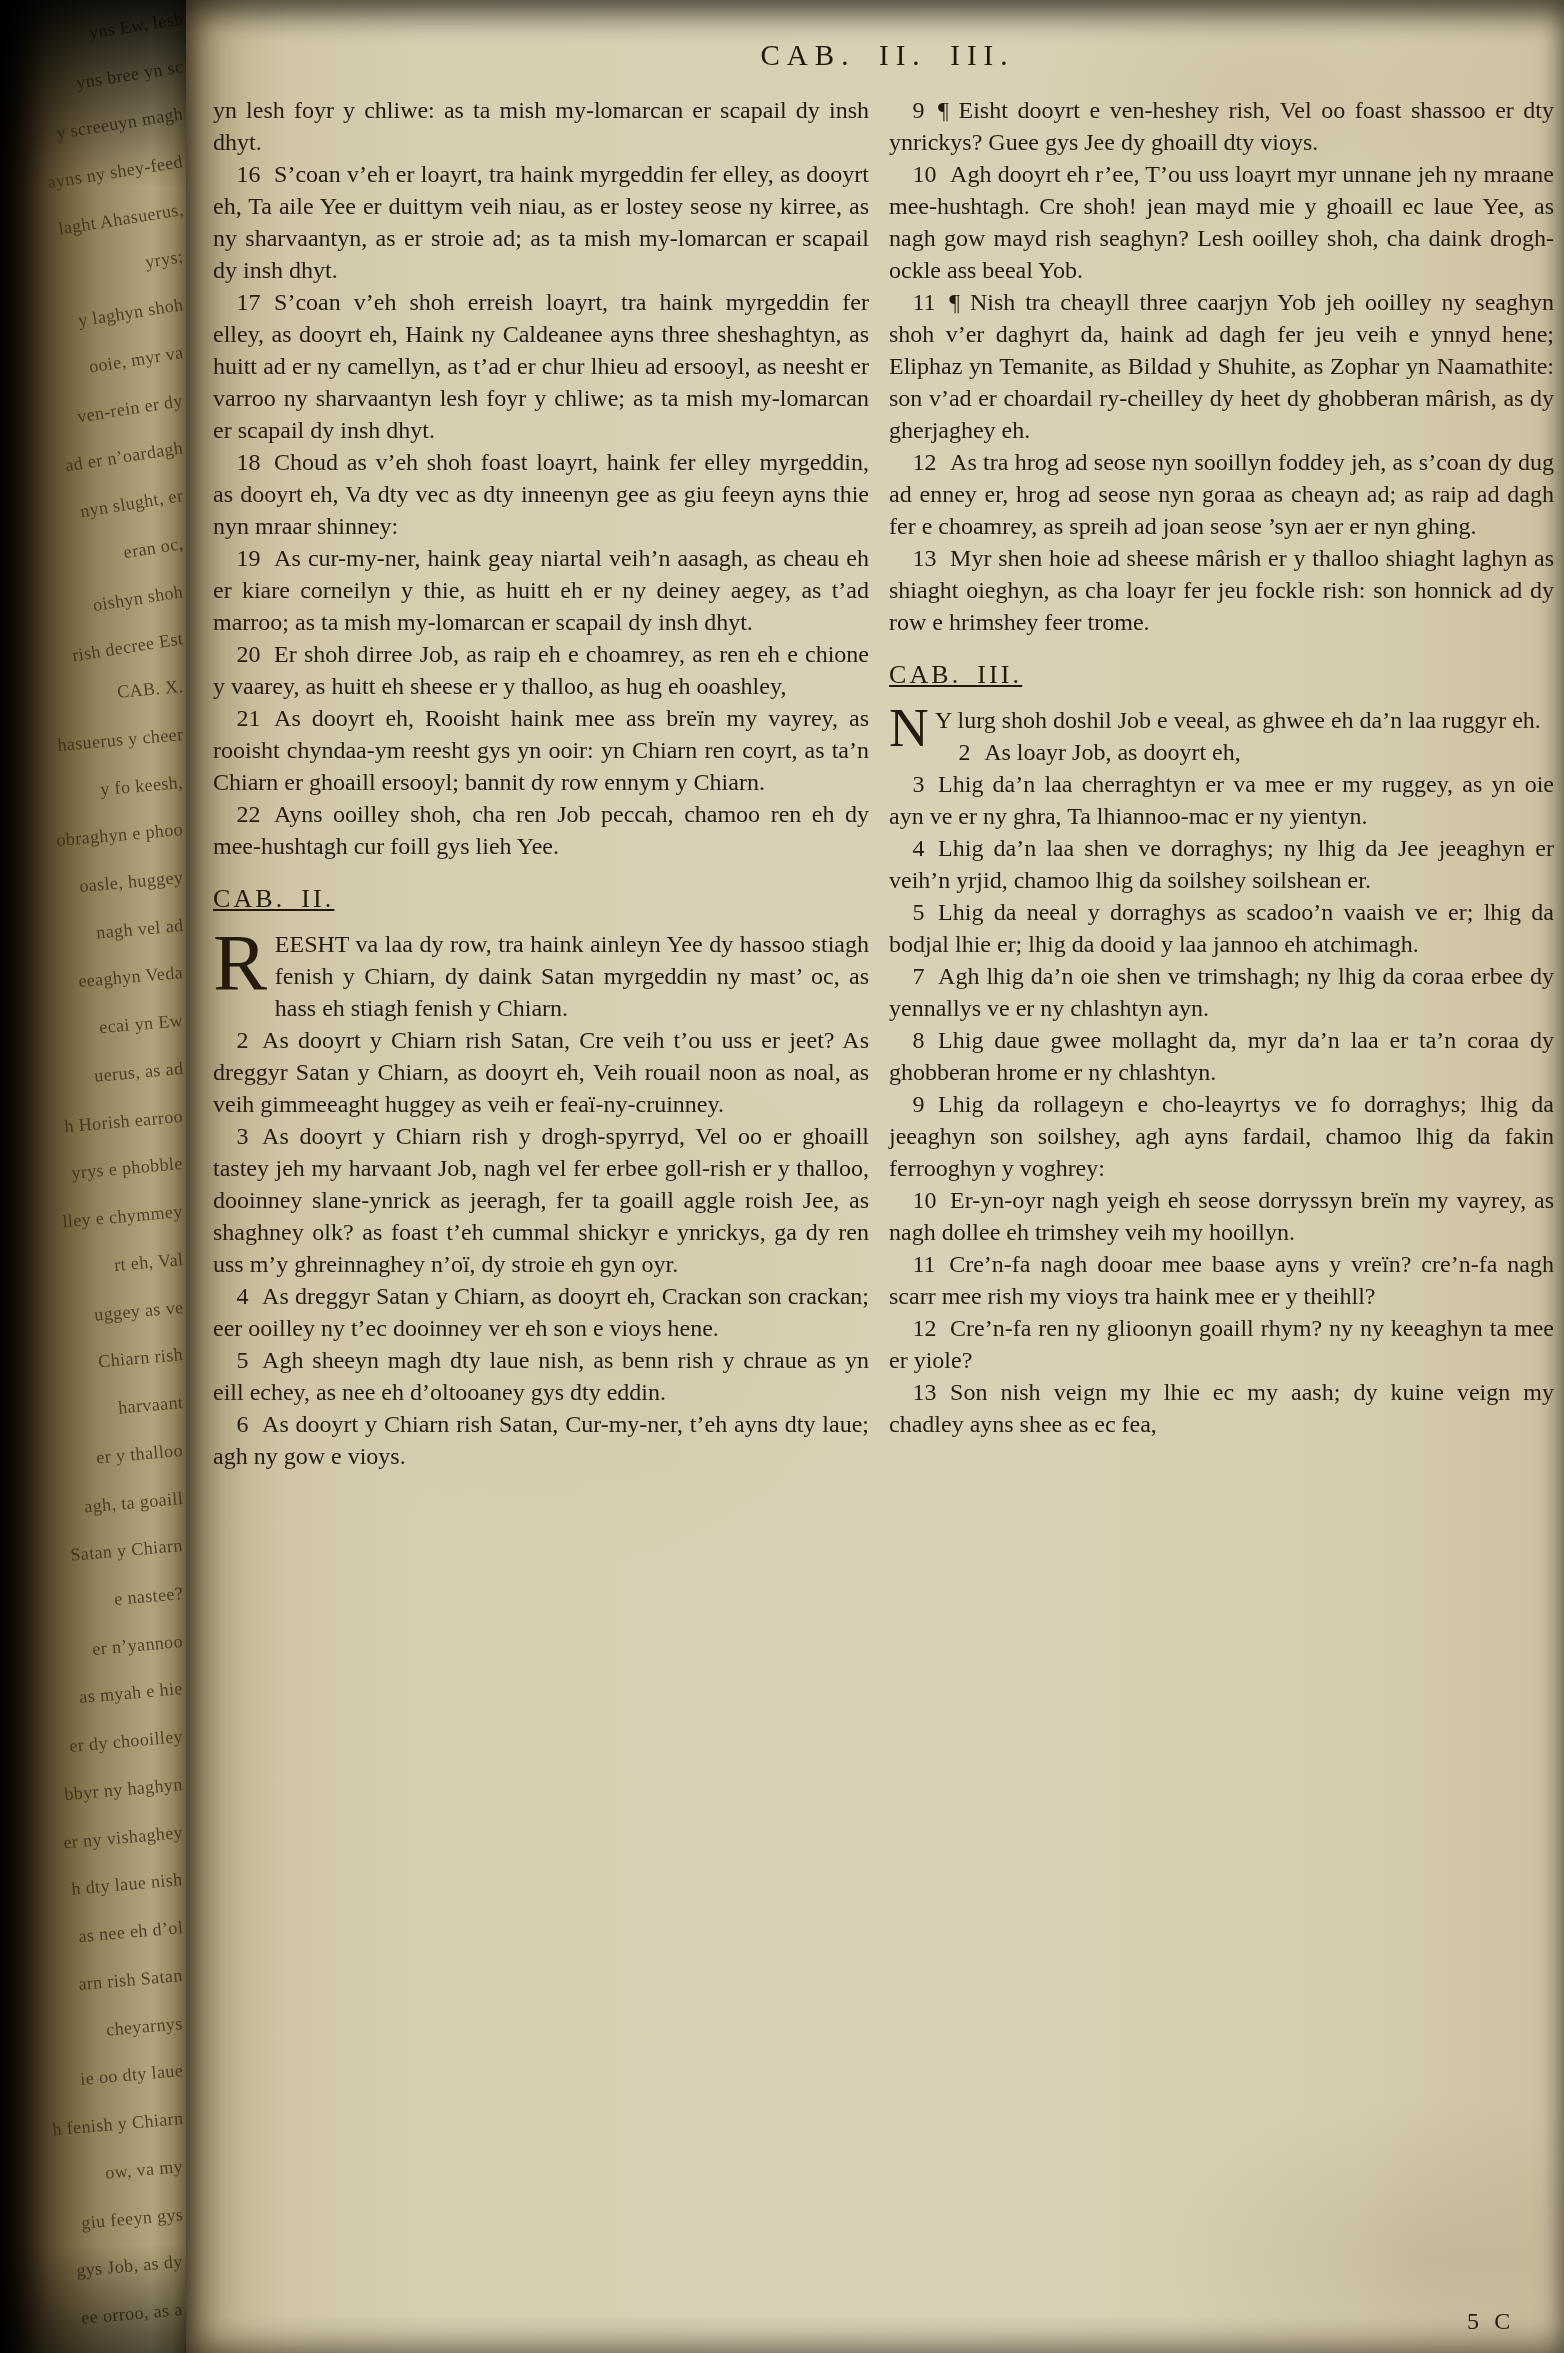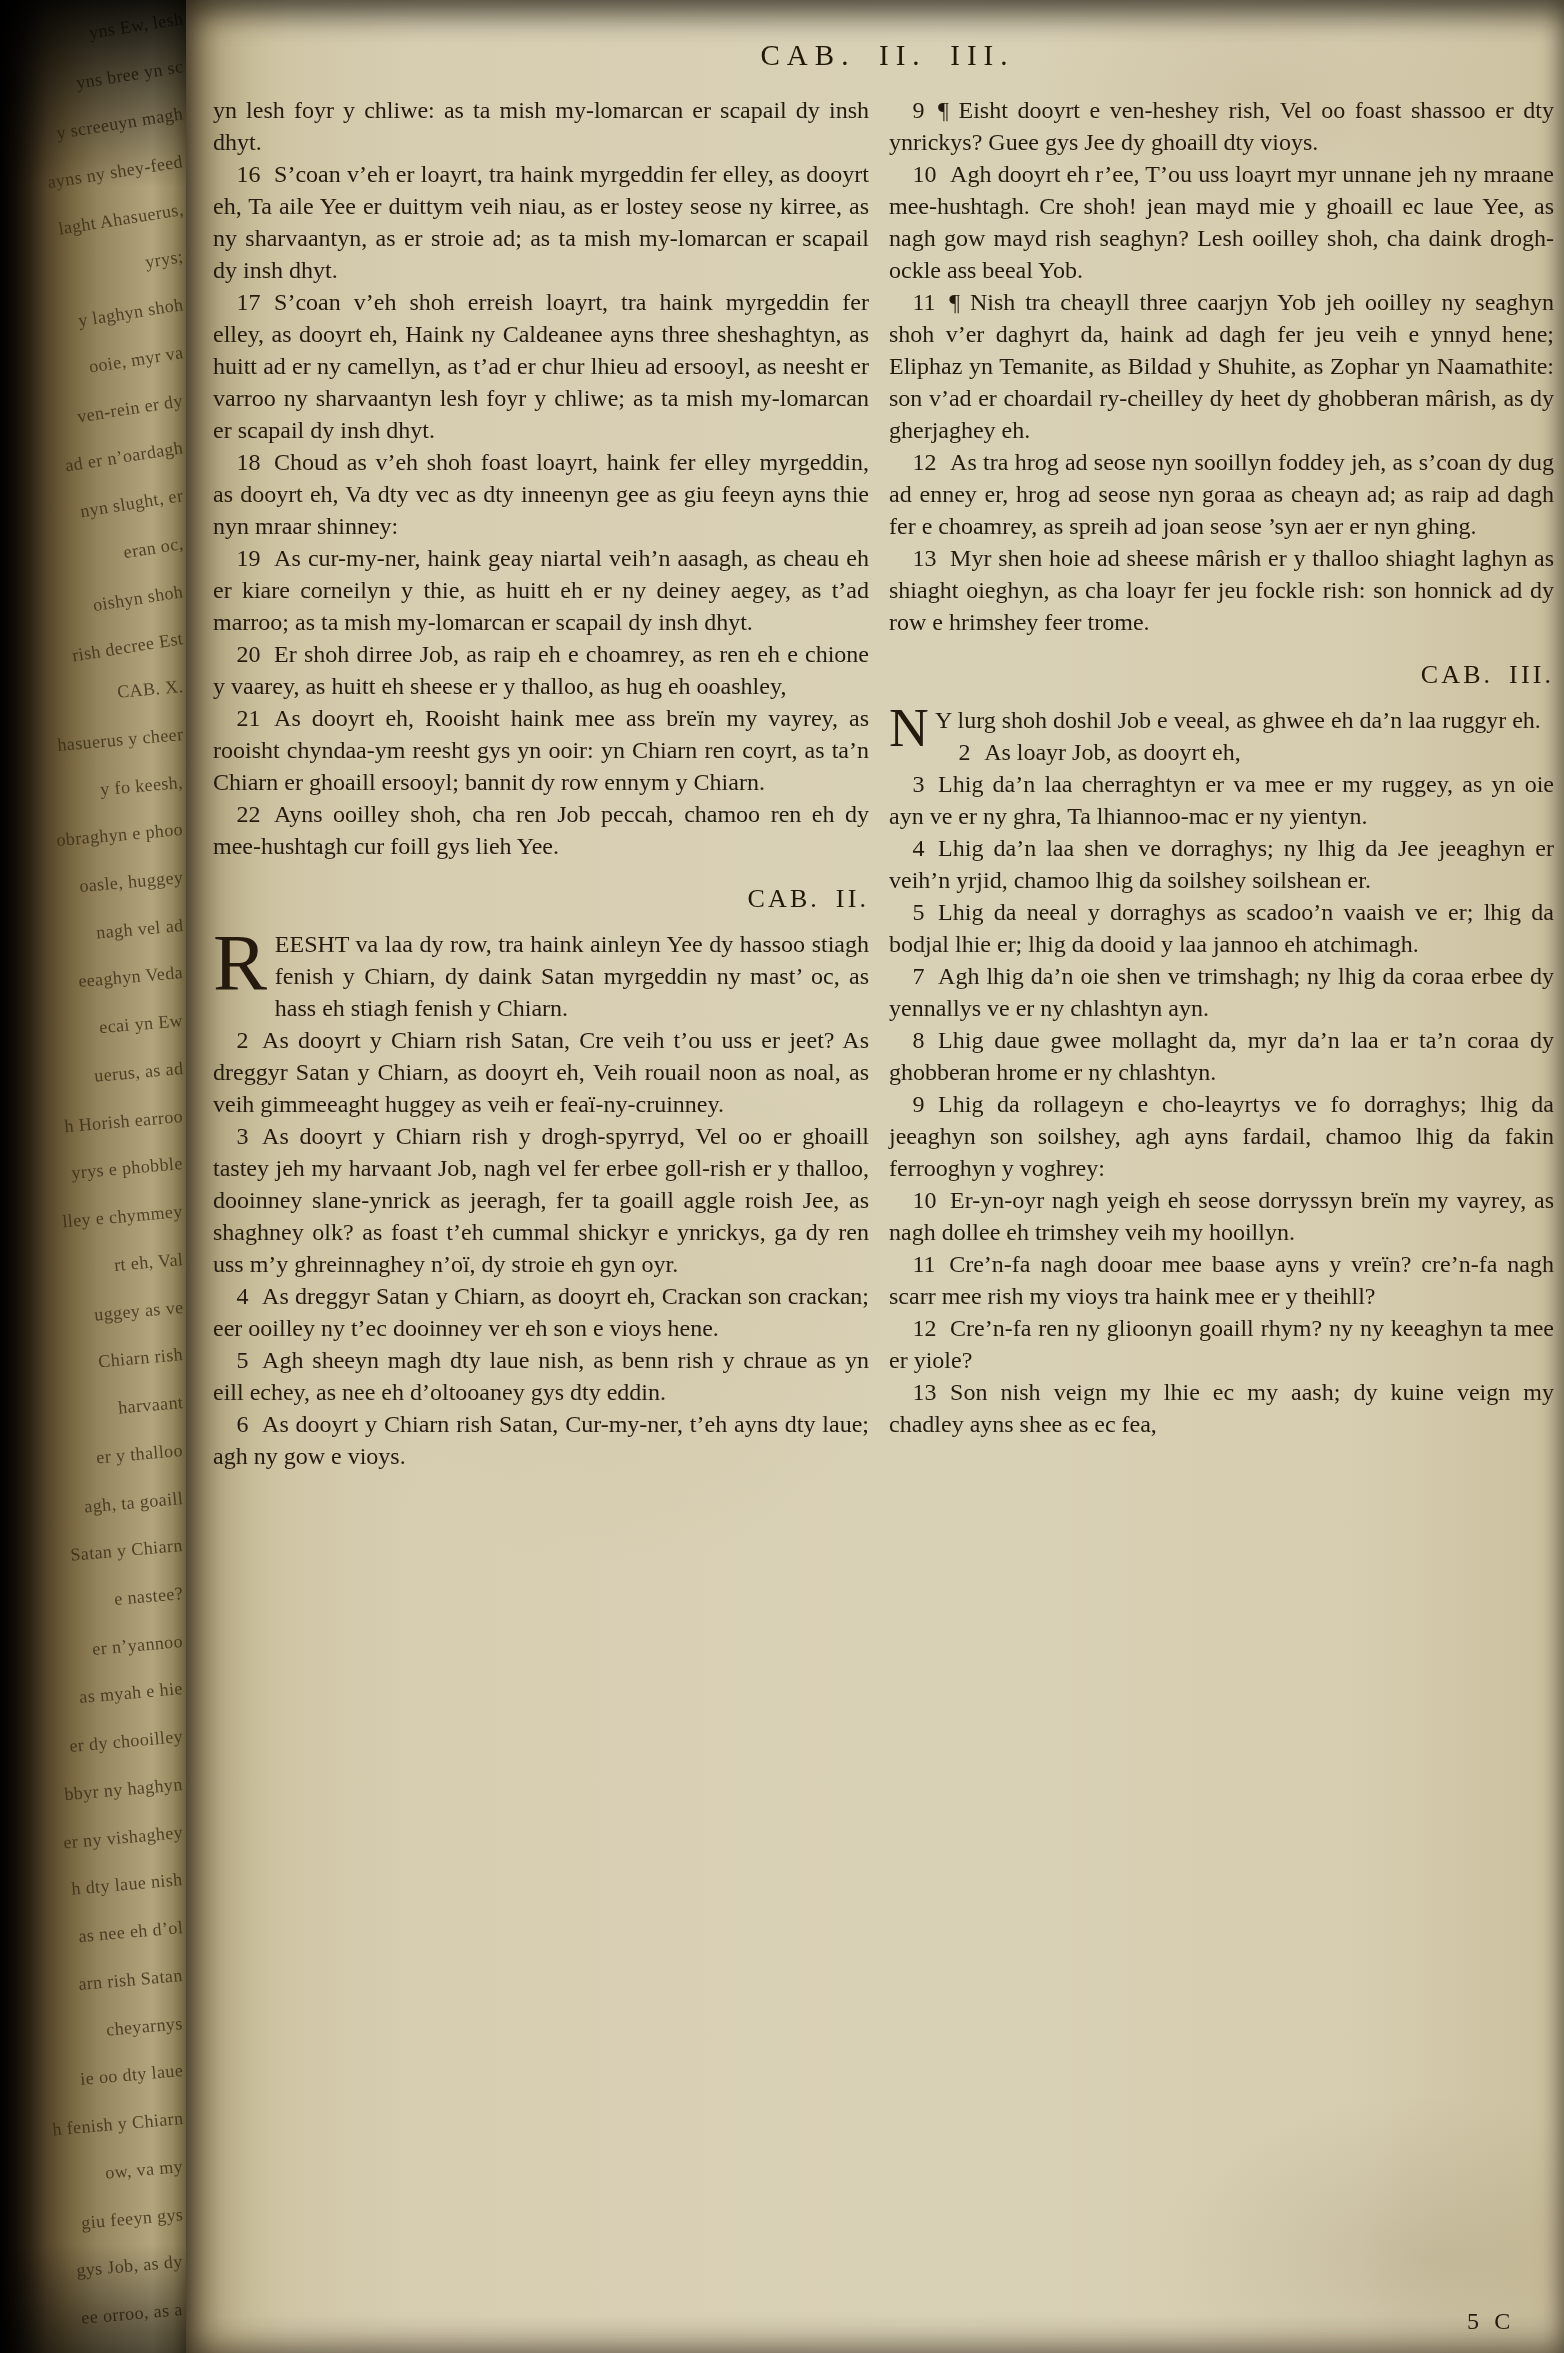--- a/index.html
+++ b/index.html
@@ -59,22 +59,22 @@
   .col{width:656px;}
   .col-right{flex:1;}
   .verse{
     margin:0;text-align:justify;text-indent:23.5px;
     font-size:24px;line-height:32px;
   }
   .verse.cont{text-indent:0;}
   .verse.has-drop{text-indent:0;}
   .vnum{padding-right:1.6px;}
   .chap-head{
-    margin:22px 0 14px;text-align:right;text-indent:0;
-    font-size:26px;letter-spacing:3.1px;word-spacing:6.3px;color:#221807;
+    margin:22px 0 14px;text-align:left;text-indent:0;
+    font-size:26px;letter-spacing:3.1px;word-spacing:6.3px;color:#221807;text-decoration:underline;
   }
   .dropcap{
     float:left;font-size:81px;line-height:64px;
     padding:3.1px 7.8px 0 0;color:#241a0e;
   }
   .dropcap-sm{font-size:55px;line-height:44px;padding:1.6px 6.3px 0 0;}
   .signature{
     position:absolute;right:50px;bottom:19px;
     font-size:24px;letter-spacing:4.7px;color:#241a0e;
   }

